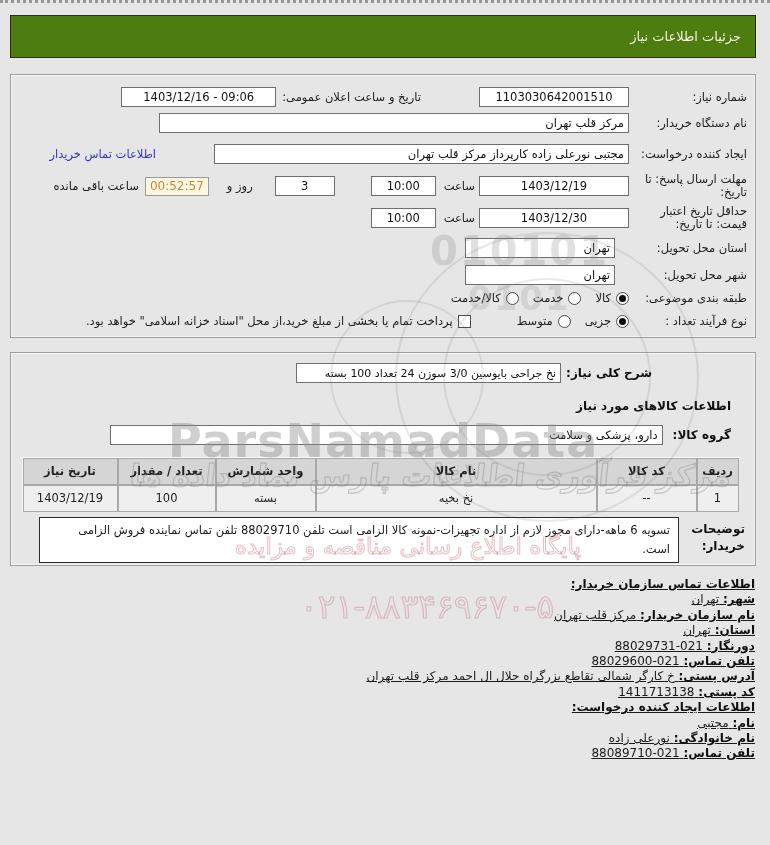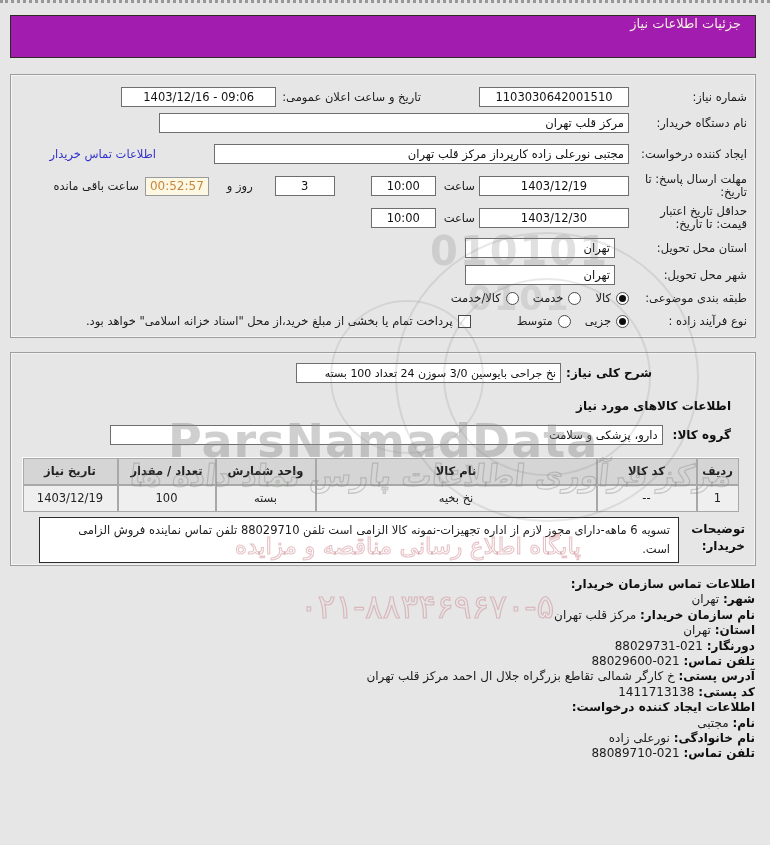--- a/index.html
+++ b/index.html
@@ -6,22 +6,22 @@
   body{
     width:770px;height:845px;position:relative;overflow:hidden;
     background:#e7e6e6;direction:rtl;
     font-family:"DejaVu Sans",sans-serif;font-size:12px;color:#1b1b1b;
   }
   body::before{content:"";position:absolute;top:0;left:0;right:0;border-top:3px dotted #979797;}
 
   
   .titlebar{
     position:absolute;left:10px;top:15px;width:746px;height:43px;box-sizing:border-box;
-    background:#a21caf;border:1px solid #2e2a22;color:#f6f0e0;
-    display:flex;align-items:flex-start;padding-right:14px;font-size:13px;
+    background:#4d7c0f;border:1px solid #2e2a22;color:#f6f0e0;
+    display:flex;align-items:center;padding-right:14px;font-size:13px;
   }
 
   
   .panel{position:absolute;left:10px;box-sizing:border-box;border:1px solid #9e9e9e;box-shadow:inset 0 0 0 1px #f4f4f4;}
   .sec1{top:74px;width:746px;height:264px;}
   .sec2{top:352px;width:746px;height:214px;}
 
   .row{position:absolute;right:8px;left:8px;display:flex;align-items:center;}
   .lbl{width:118px;flex:none;line-height:13px;font-size:11.5px;color:#1c1c1c;}
   .blbl{font-weight:bold;color:#101010;}
@@ -57,21 +57,21 @@
   }
   table.goods th{background:#d5d5d5;font-weight:bold;color:#222;}
   table.goods td{background:#efefef;color:#222;}
 
   .descbox{
     background:#fff;border:1px solid #2c2c2c;box-sizing:border-box;
     width:640px;min-height:44px;padding:3px 8px;font-size:11.5px;line-height:19px;text-align:right;
   }
 
   
-  .contact{position:absolute;top:577px;right:15px;left:15px;text-align:right;line-height:15.4px;font-size:12px;}
+  .contact{position:absolute;top:577px;right:15px;left:15px;text-align:right;line-height:15.4px;font-size:12px;text-decoration:underline;}
   .contact b{color:#0f0f0f;}
   .num{direction:ltr;unicode-bidi:embed;}
 
   
   .wm{position:absolute;pointer-events:none;z-index:9;white-space:nowrap;}
   .wm-circle{border:2px solid rgba(110,110,110,0.16);border-radius:50%;}
   .wm-brand{left:168px;top:414px;font-size:46px;font-weight:bold;color:rgba(140,140,140,0.42);letter-spacing:1px;direction:ltr;font-family:"DejaVu Sans",sans-serif;}
   .wm-stroke{color:transparent;-webkit-text-stroke:1.2px rgba(125,135,125,0.38);}
   .wm-calli{left:130px;top:458px;font-size:30px;font-weight:bold;transform:skewX(-6deg);}
   .wm-tag{left:235px;top:533px;font-size:23px;-webkit-text-stroke:1.1px rgba(195,110,120,0.42);}
@@ -154,21 +154,21 @@
       <span class="radio"></span>
       <span class="small">خدمت</span>
     </span>
     <span class="opt">
       <span class="radio"></span>
       <span class="small">کالا/خدمت</span>
     </span>
   </div>
 
   <div class="row" style="top:239px;">
-    <div class="lbl">نوع فرآیند زاده :</div>
+    <div class="lbl">نوع فرآیند تعداد :</div>
     <span class="opt">
       <span class="radio sel"></span>
       <span class="small">جزیی</span>
     </span>
     <span class="opt">
       <span class="radio"></span>
       <span class="small">متوسط</span>
     </span>
     <span class="chk" style="margin-right:32px;"></span>
     <span class="small" style="margin-right:5px;">پرداخت تمام یا بخشی از مبلغ خرید،از محل "اسناد خزانه اسلامی" خواهد بود.</span>

